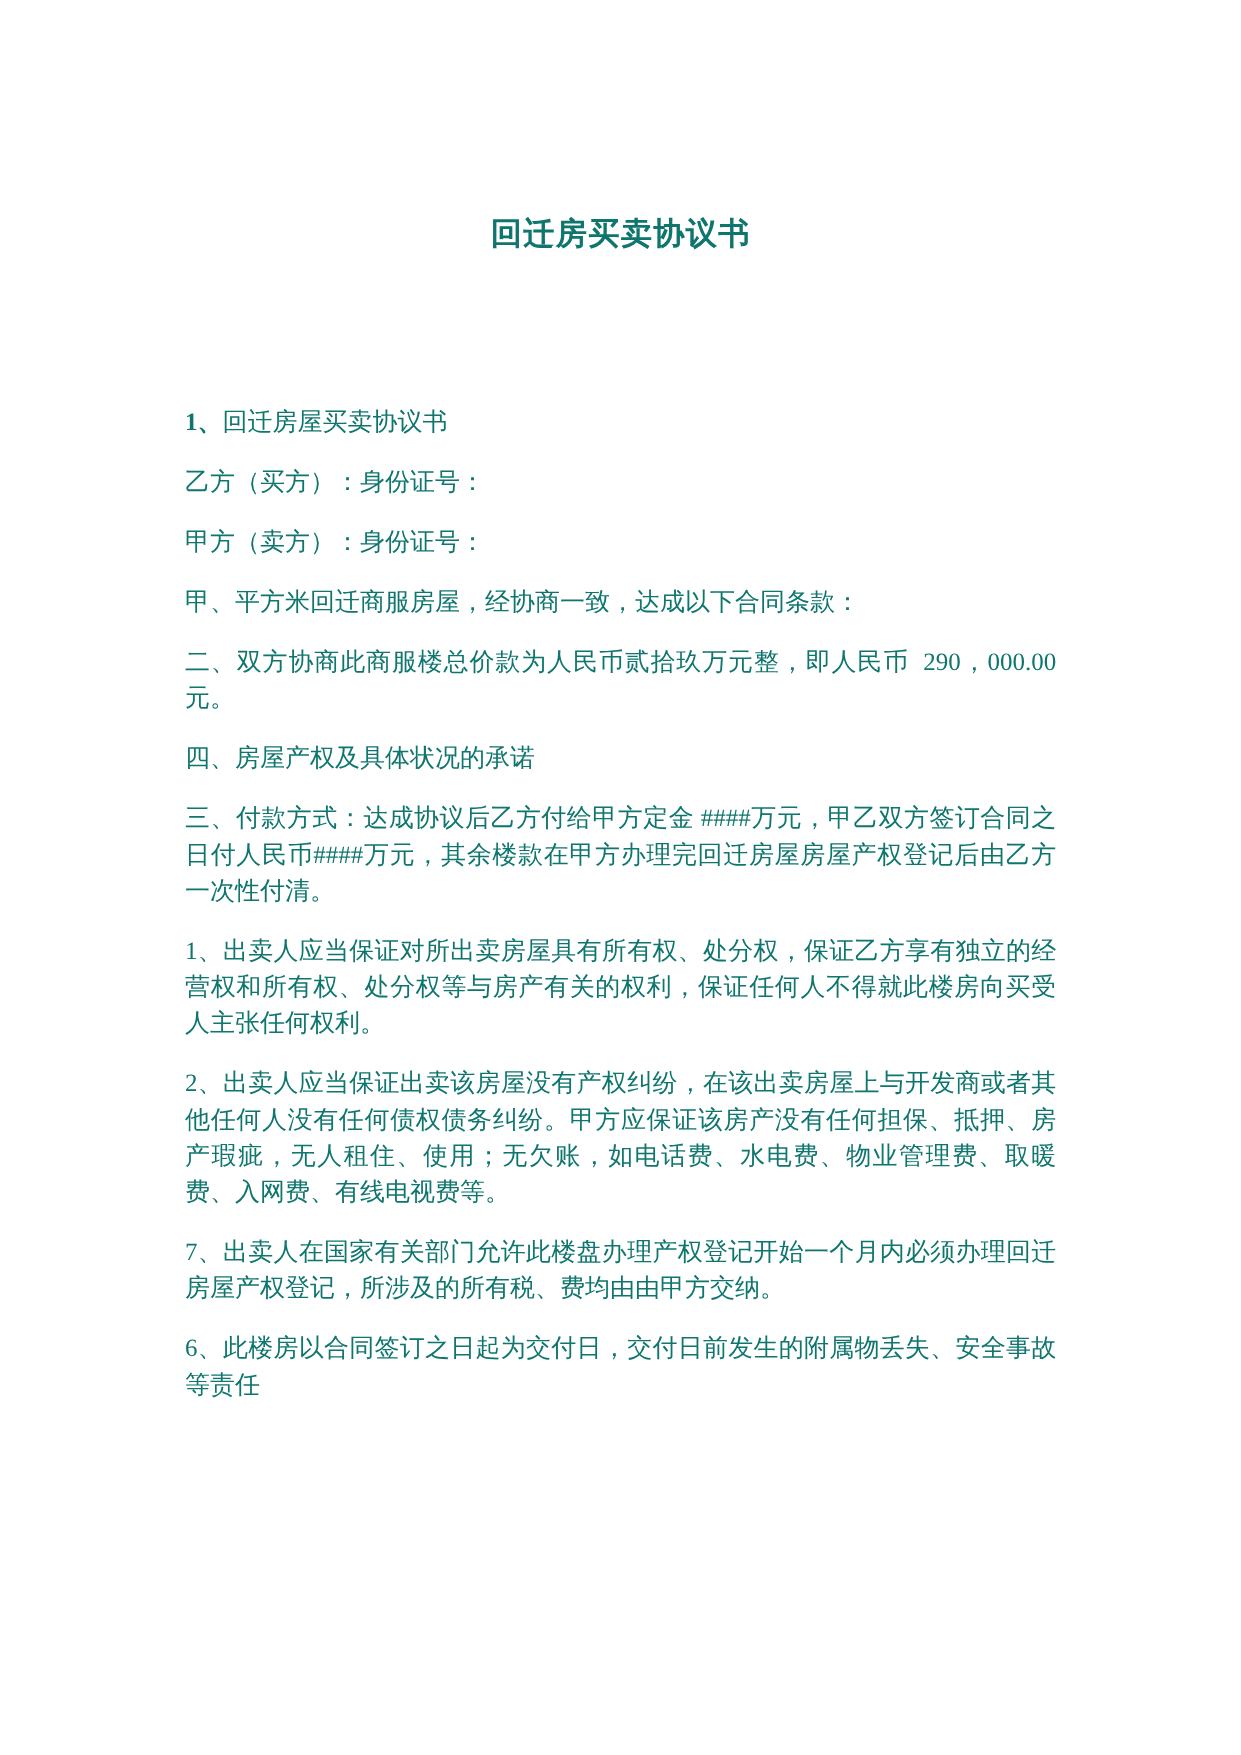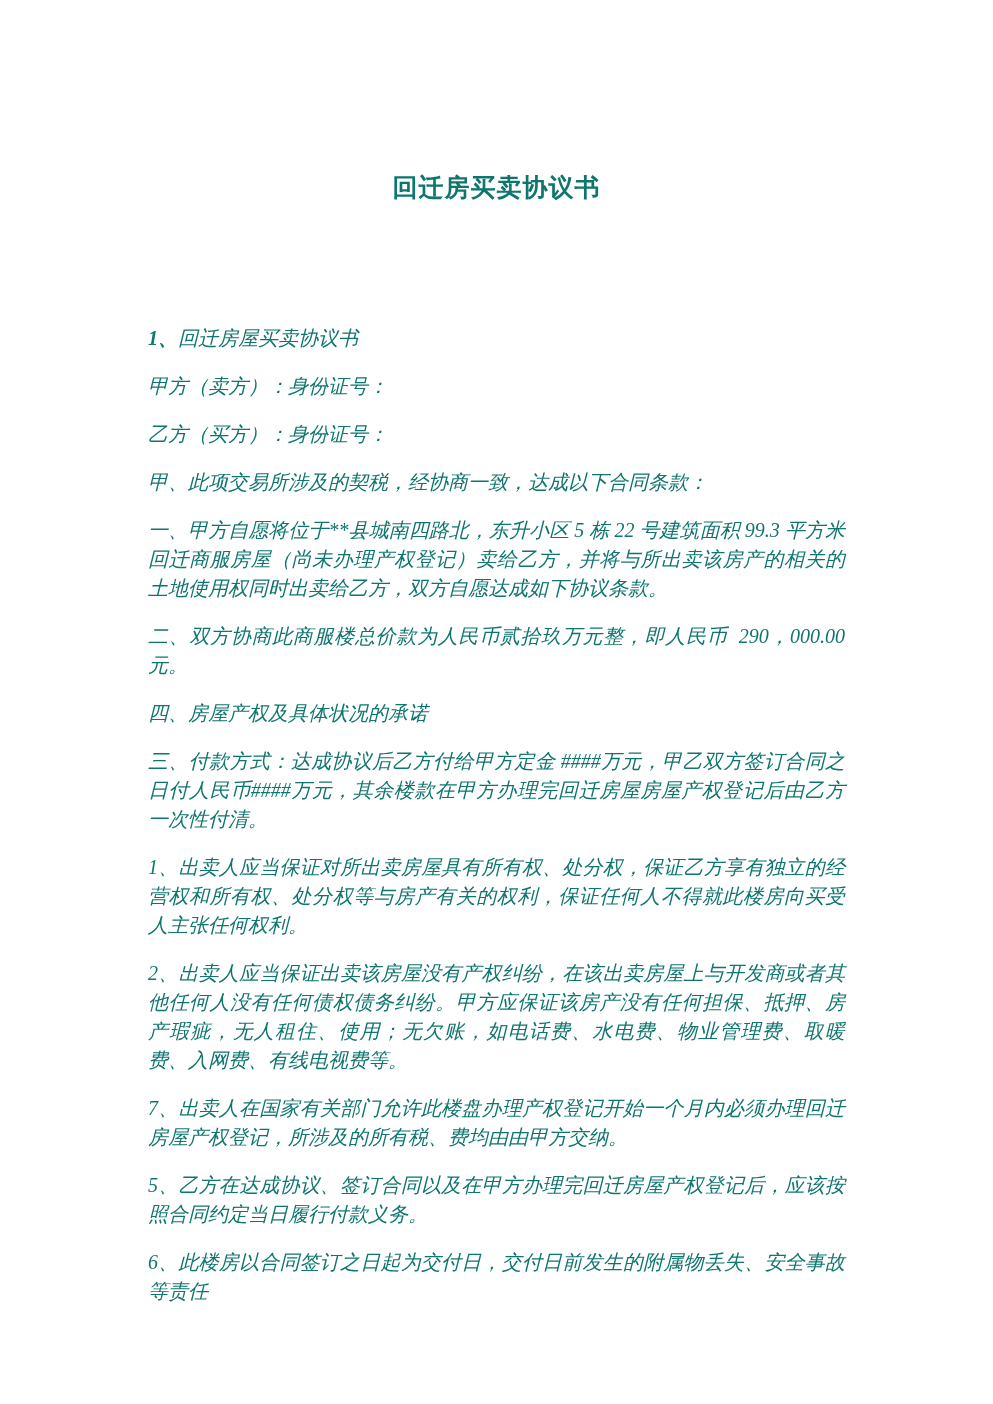--- a/index.html
+++ b/index.html
@@ -22,47 +22,44 @@
   .doc-title {
     margin: 0 0 119px 0;
     font-size: 25px;
     line-height: 34px;
     font-weight: bold;
     text-align: center;
     letter-spacing: 1px;
   }
   .doc-body {
     width: 697px;
-    font-style: italic;
   }
   .para {
     margin: 0 0 19px 0;
     font-size: 20px;
     line-height: 29px;
     text-align: justify;
     white-space: pre-wrap;
     word-break: break-all;
   }
   .para strong {
     font-weight: bold;
   }
 </style>
 </head>
 <body>
 
 <div class="page">
   <h1 class="doc-title">回迁房买卖协议书</h1>
   <div class="doc-body" id="doc-body">
       <p class="para"><strong>1、</strong><span>回迁房屋买卖协议书</span></p>
+      <p class="para"><span>乙方（买方）：身份证号：</span></p>
       <p class="para"><span>甲方（卖方）：身份证号：</span></p>
-      <p class="para"><span>乙方（买方）：身份证号：</span></p>
-      <p class="para"><span>甲、此项交易所涉及的契税，经协商一致，达成以下合同条款：</span></p>
-      <p class="para"><span>一、甲方自愿将位于**县城南四路北，东升小区 5 栋 22 号建筑面积 99.3 平方米回迁商服房屋（尚未办理产权登记）卖给乙方，并将与所出卖该房产的相关的土地使用权同时出卖给乙方，双方自愿达成如下协议条款。</span></p>
+      <p class="para"><span>甲、平方米回迁商服房屋，经协商一致，达成以下合同条款：</span></p>
       <p class="para"><span>二、双方协商此商服楼总价款为人民币贰拾玖万元整，即人民币  290，000.00 元。</span></p>
       <p class="para"><span>四、房屋产权及具体状况的承诺</span></p>
       <p class="para"><span>三、付款方式：达成协议后乙方付给甲方定金 ####万元，甲乙双方签订合同之日付人民币####万元，其余楼款在甲方办理完回迁房屋房屋产权登记后由乙方一次性付清。</span></p>
       <p class="para"><span>1、出卖人应当保证对所出卖房屋具有所有权、处分权，保证乙方享有独立的经营权和所有权、处分权等与房产有关的权利，保证任何人不得就此楼房向买受人主张任何权利。</span></p>
       <p class="para"><span>2、出卖人应当保证出卖该房屋没有产权纠纷，在该出卖房屋上与开发商或者其他任何人没有任何债权债务纠纷。甲方应保证该房产没有任何担保、抵押、房产瑕疵，无人租住、使用；无欠账，如电话费、水电费、物业管理费、取暖费、入网费、有线电视费等。</span></p>
       <p class="para"><span>7、出卖人在国家有关部门允许此楼盘办理产权登记开始一个月内必须办理回迁房屋产权登记，所涉及的所有税、费均由由甲方交纳。</span></p>
-      <p class="para"><span>5、乙方在达成协议、签订合同以及在甲方办理完回迁房屋产权登记后，应该按照合同约定当日履行付款义务。</span></p>
       <p class="para"><span>6、此楼房以合同签订之日起为交付日，交付日前发生的附属物丢失、安全事故等责任</span></p>
     </div>
 </div>
 
 </body></html>

